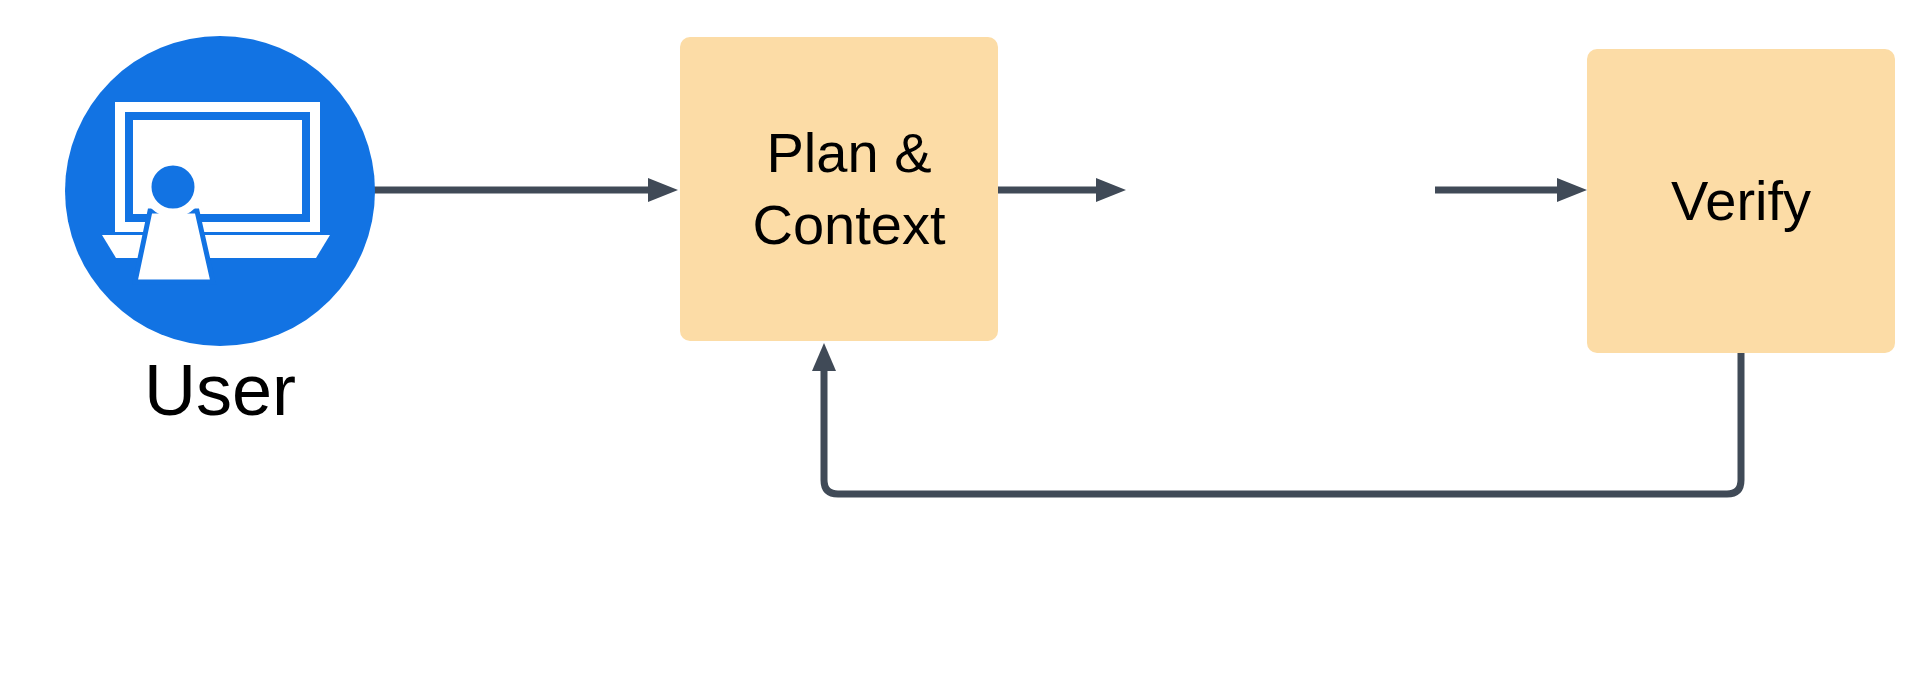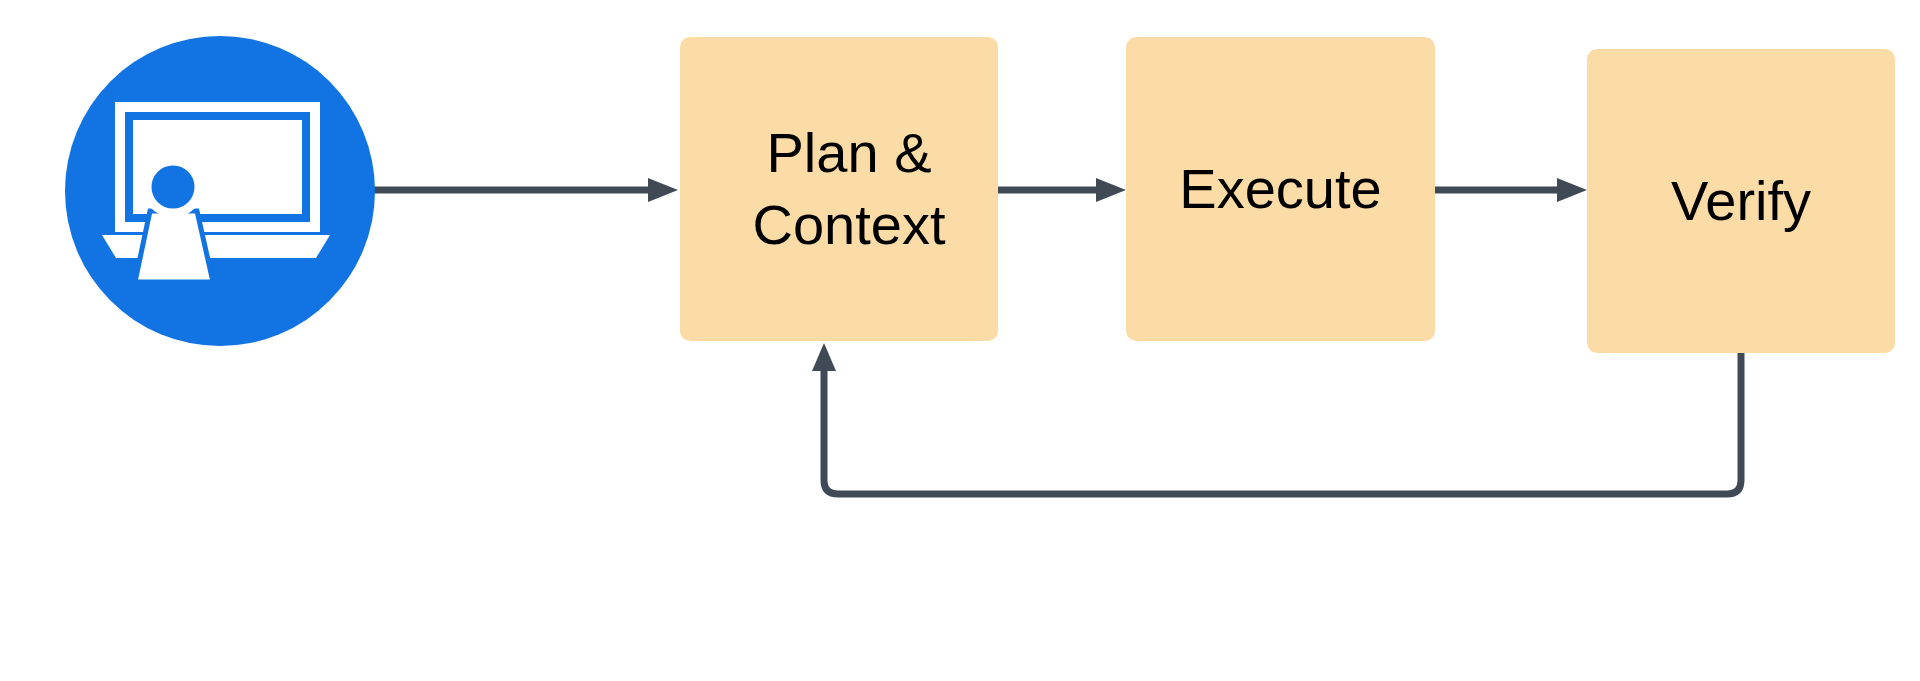--- a/index.html
+++ b/index.html
@@ -61,34 +61,30 @@
       <rect x="55" y="71" width="195" height="120" fill="none" stroke="#fff" stroke-width="10"></rect>
       <rect x="68" y="84" width="169" height="94" fill="#fff"></rect>
       <polygon points="37,199 265,199 251,222 51,222" fill="#fff"></polygon>
     </g>
     <g>
       <polygon points="85,175 132,175 148,246 70,246" fill="#fff" style="stroke:var(--actor_blue,#1273E3);" stroke-width="5"></polygon>
       <circle cx="108" cy="151" r="26" style="fill:var(--actor_blue,#1273E3);" stroke="#fff" stroke-width="9"></circle>
     </g>
   </svg>
 
+  <div class="edge-label" id="user-label">User</div>
 
 
   <div class="node" id="node-plan">
     <div>
       <span>Plan &amp;</span>
       <span>Context</span>
     </div>
   </div>
 
-  <div class="node" id="node-execute">
-    <div>
-      <span>Execute</span>
-    </div>
-  </div>
 
   <div class="node" id="node-verify">
     <div>
       <span>Verify</span>
     </div>
   </div>
 
 </div>
 
 </body></html>

